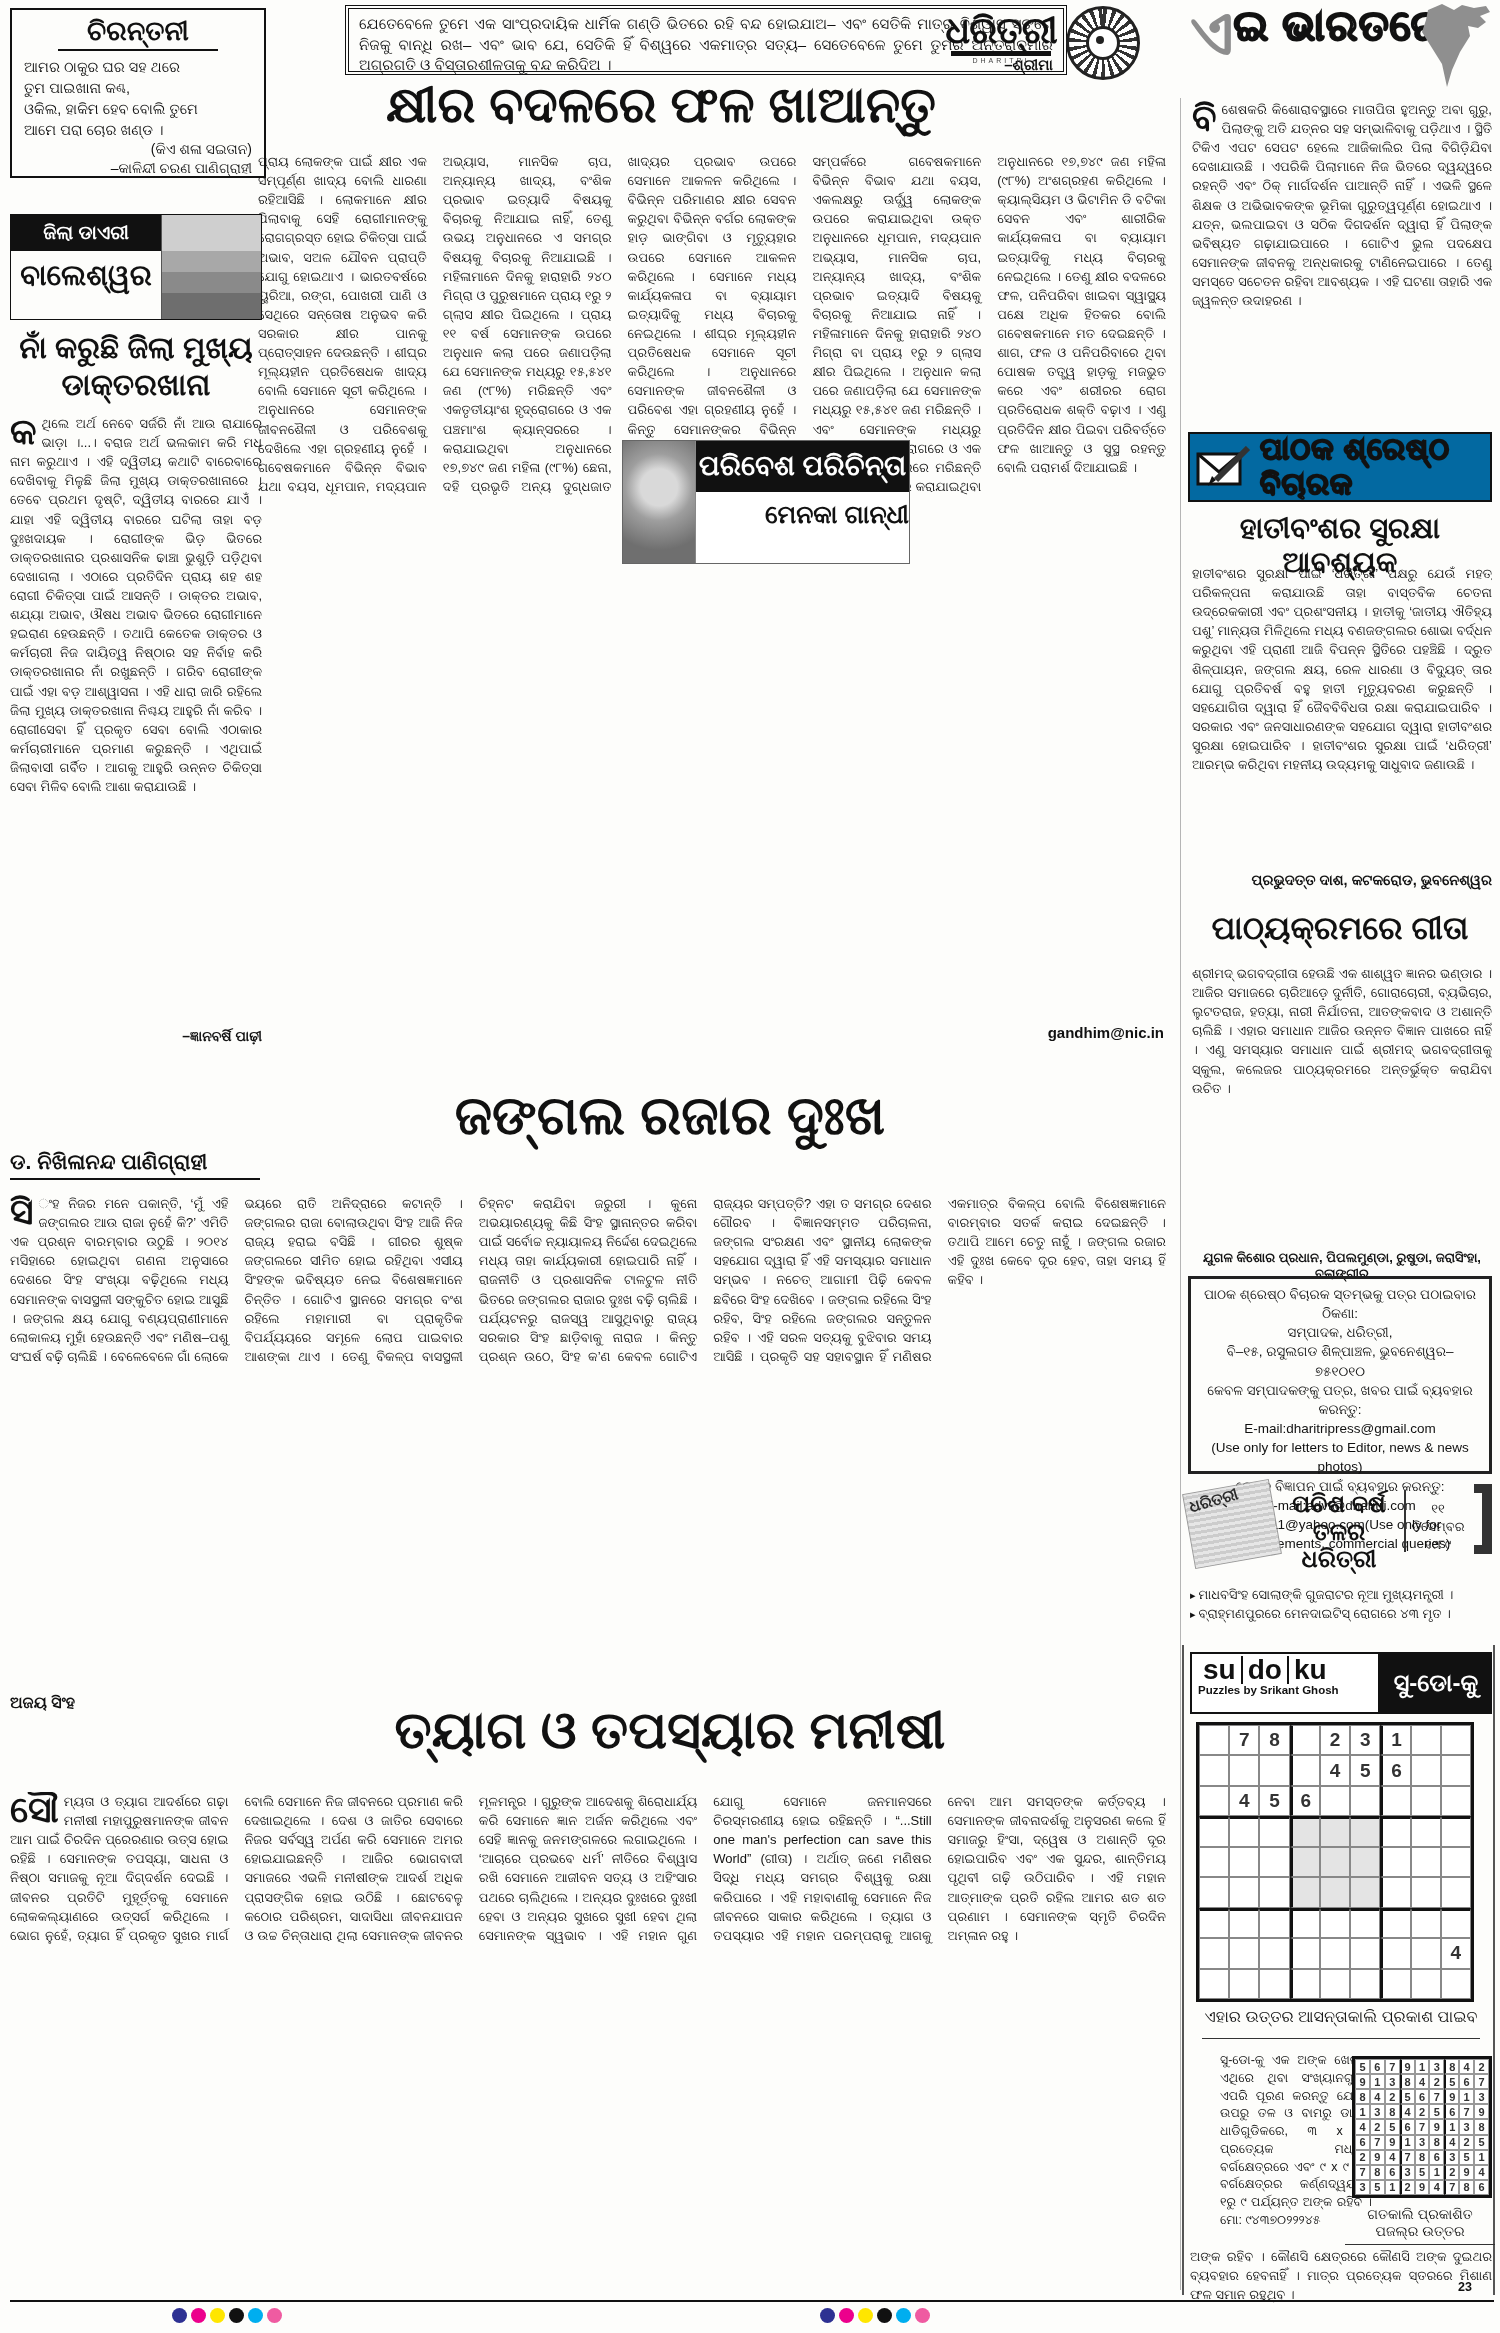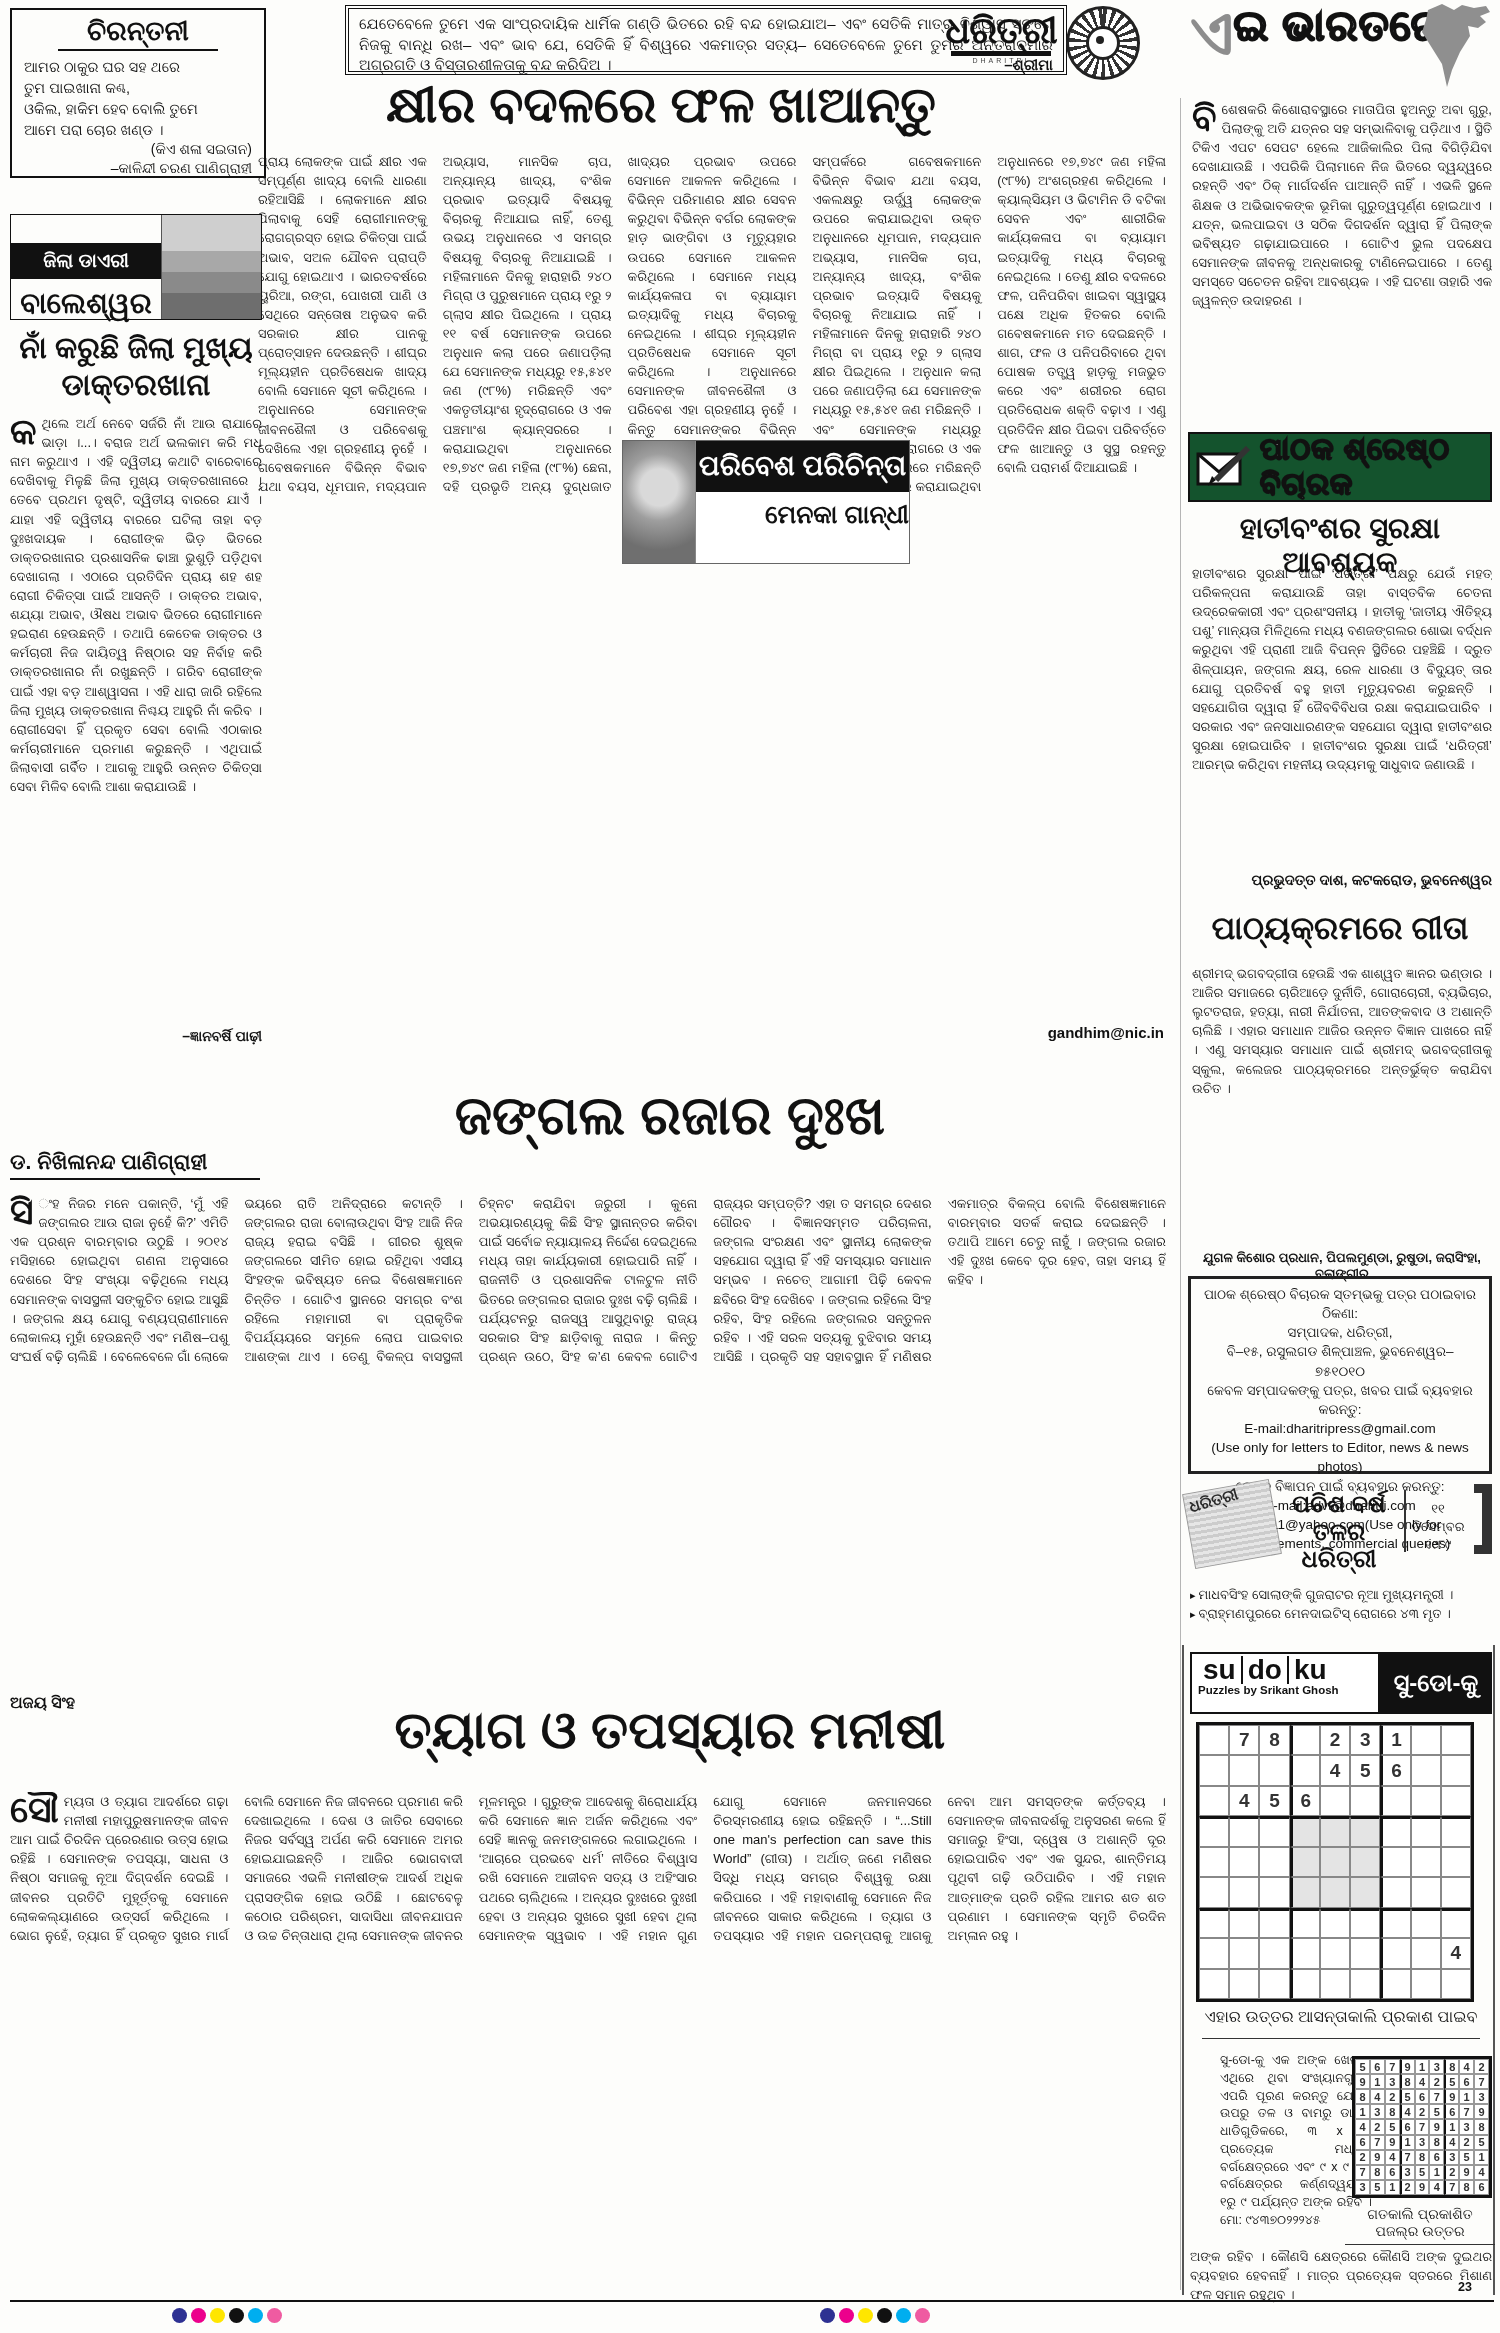--- a/index.html
+++ b/index.html
@@ -47,32 +47,32 @@
   .author-box{left:622px;top:440px;width:286px;height:122px;border:1px solid #666;background:#fff;display:flex;z-index:4;}
   .author-photo{width:72px;height:100%;background:
      radial-gradient(circle at 50% 38%,#d9d9d9 0 22%,#9e9e9e 40%,#6f6f6f 75%);
      border-right:1px solid #888;}
   .author-right{flex:1;display:flex;flex-direction:column;}
   .author-kicker{background:#111;color:#fff;font-size:28px;font-weight:bold;text-align:center;padding:9px 0;}
   .author-name{font-size:25px;font-weight:bold;text-align:right;padding-top:8px;}
   
   .diary-head{left:10px;top:214px;width:252px;height:106px;border:1.5px solid #111;display:flex;box-sizing:border-box;}
   .diary-left{width:150px;}
-  .diary-label{background:#111;color:#fff;font-size:19px;font-weight:bold;text-align:center;padding:7px 0;margin-top:28px;}
+  .diary-label{background:#111;color:#fff;font-size:19px;font-weight:bold;text-align:center;padding:7px 0;}
   .diary-place{font-size:29px;font-weight:bold;text-align:center;padding-top:8px;}
   .diary-photo{flex:1;background:
       linear-gradient(180deg,#cfcfcf 0 35%,#a8a8a8 35% 55%,#8a8a8a 55% 75%,#6e6e6e 75% 100%);
       border-left:1px solid #555;}
   .district-head{left:10px;top:330px;width:252px;height:80px;font-size:30px;font-weight:bold;text-align:center;line-height:1.22;}
   .district-body{left:10px;top:414px;width:252px;height:612px;}
   .district-sign{left:10px;top:1028px;width:252px;text-align:right;font-weight:bold;font-size:14px;}
   
   .rail1-body{left:1192px;top:100px;width:300px;height:324px;}
   .letters-head{left:1188px;top:432px;width:304px;height:70px;border:2px solid #111;display:flex;align-items:center;
-                box-sizing:border-box;padding:0 6px;gap:8px;background:#14532d;}
+                box-sizing:border-box;padding:0 6px;gap:8px;background:#0369a1;}
   .letters-title{font-size:30px;font-weight:bold;letter-spacing:1px;}
   .l1-title{left:1188px;top:512px;width:304px;font-size:29px;font-weight:bold;text-align:center;}
   .l1-body{left:1192px;top:564px;width:300px;height:306px;}
   .l1-sign{left:1192px;top:872px;width:300px;text-align:right;font-weight:bold;font-size:14.5px;}
   .l2-title{left:1188px;top:910px;width:304px;font-size:32px;font-weight:bold;text-align:center;}
   .l2-body{left:1192px;top:964px;width:300px;height:284px;}
   .l2-sign{left:1192px;top:1250px;width:300px;text-align:center;font-weight:bold;font-size:13px;}
   
   .contact-box{left:1188px;top:1276px;width:304px;height:198px;border:3px solid #222;box-sizing:border-box;
                padding:6px 12px;text-align:center;}

